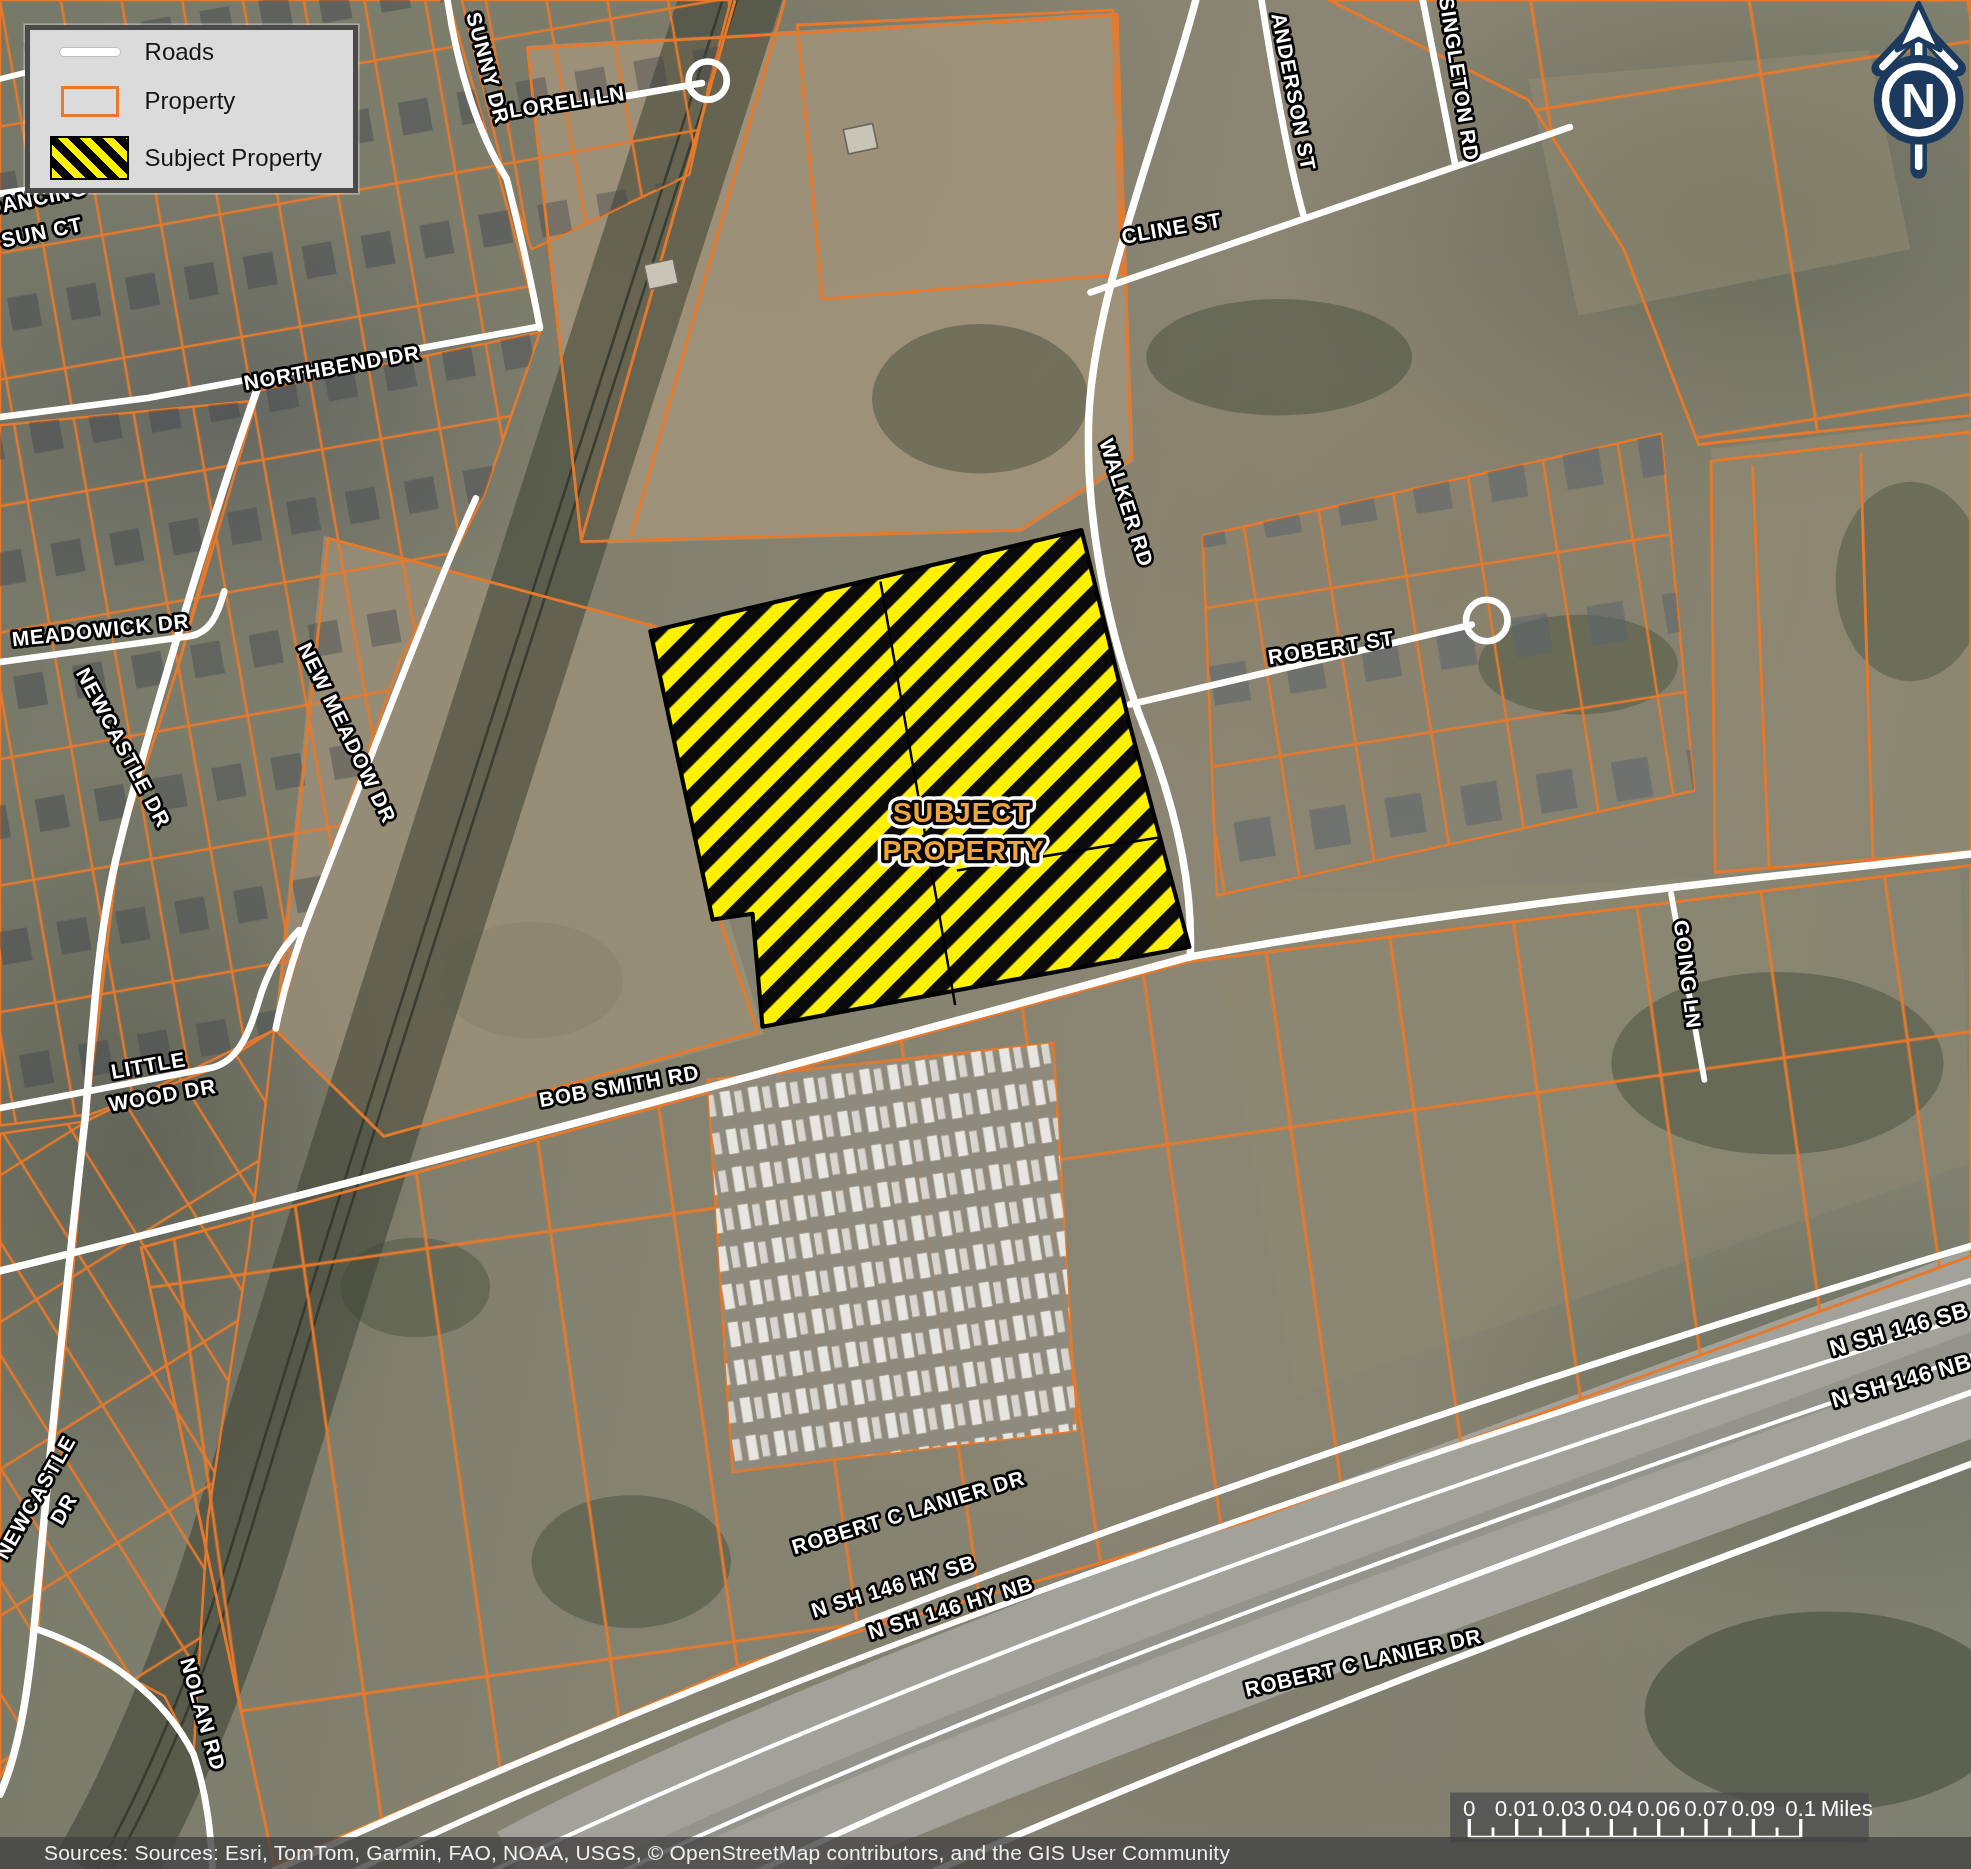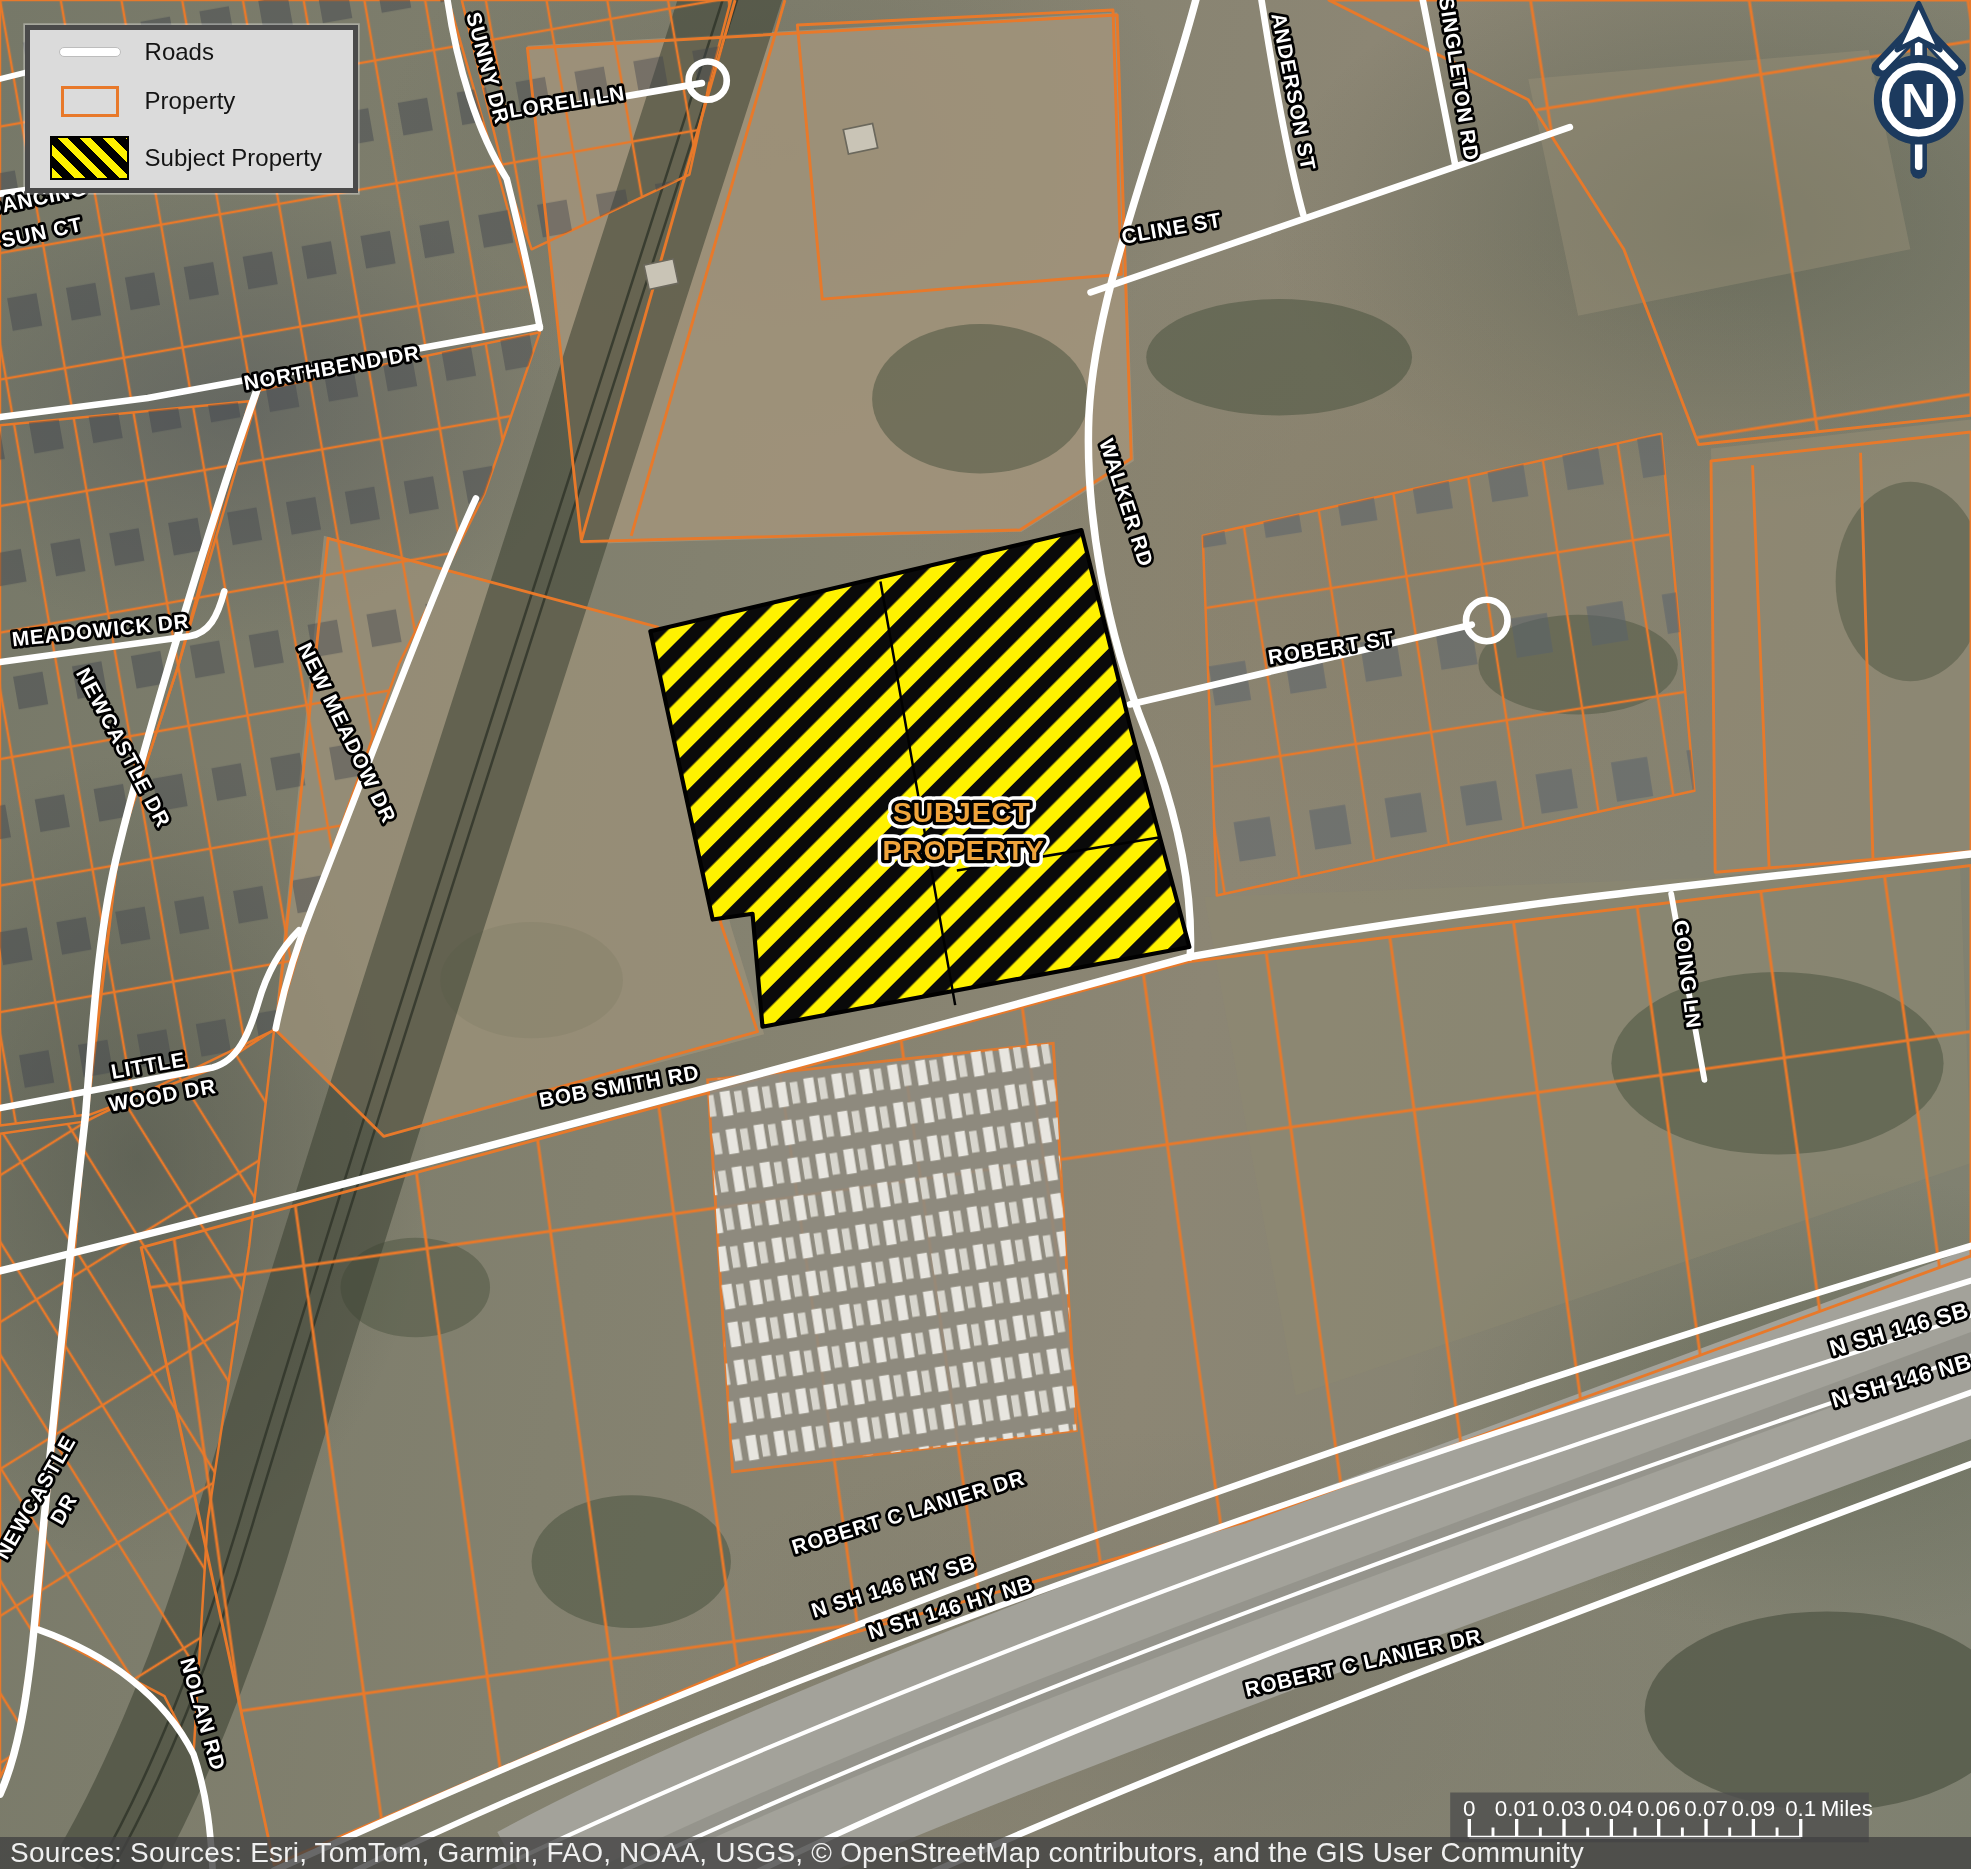--- a/index.html
+++ b/index.html
@@ -33,21 +33,21 @@
   .legrow{display:flex;align-items:center;gap:13.3px;}
   .legsw{width:83px;display:flex;justify-content:center;align-items:center;flex:0 0 83px;}
   .sw-road{width:60px;height:8.3px;background:#fff;border:1.7px solid #BDBDBD;border-radius:5px;}
   .sw-parcel{width:52px;height:25px;border:3.3px solid #E8792A;background:transparent;}
   .sw-subject{width:75px;height:40px;border:2.5px solid #000;
     background:repeating-linear-gradient(45deg,#FFF200 0 7.5px,#000 7.5px 16px);}
   .leglabel{font-size:24px;color:#141414;}
   
   .attrib{position:absolute;left:0;right:0;bottom:0;height:32px;background:rgba(66,66,66,.80);
     display:flex;align-items:center;}
-  .attrib span{color:#EFEFEF;font-size:28px;padding-left:10px;letter-spacing:0.2px;}
+  .attrib span{color:#EFEFEF;font-size:21px;padding-left:20px;letter-spacing:0.2px;margin-left:24px;}
 </style>
 </head>
 <body>
 
 <div class="stage">
 
   <svg class="map" width="1971" height="1869" viewBox="0 0 2373 2250" xmlns="http://www.w3.org/2000/svg">
     <defs>
       <pattern id="pA" width="72" height="150" patternUnits="userSpaceOnUse" patternTransform="rotate(-10)">
         <rect width="72" height="150" fill="none" stroke="#E8792A" stroke-width="3"></rect>

